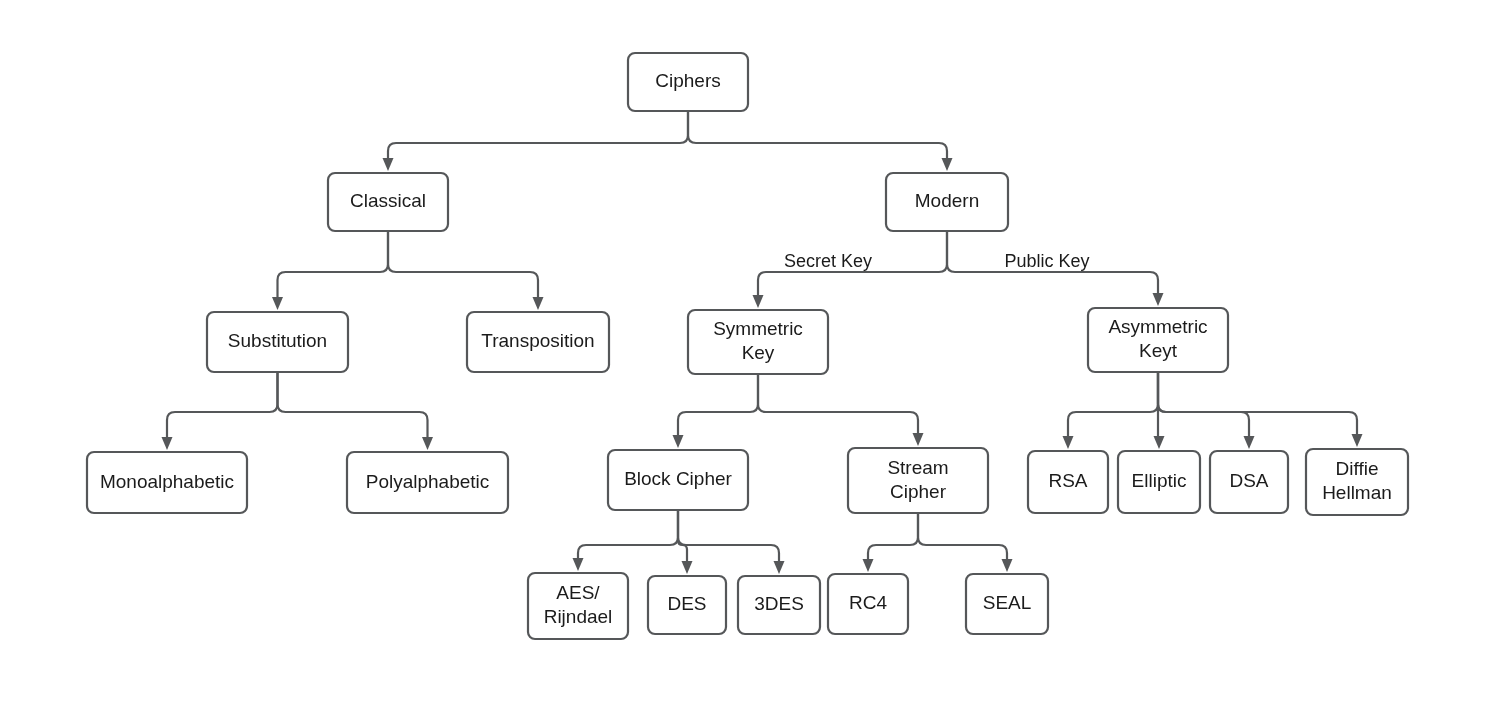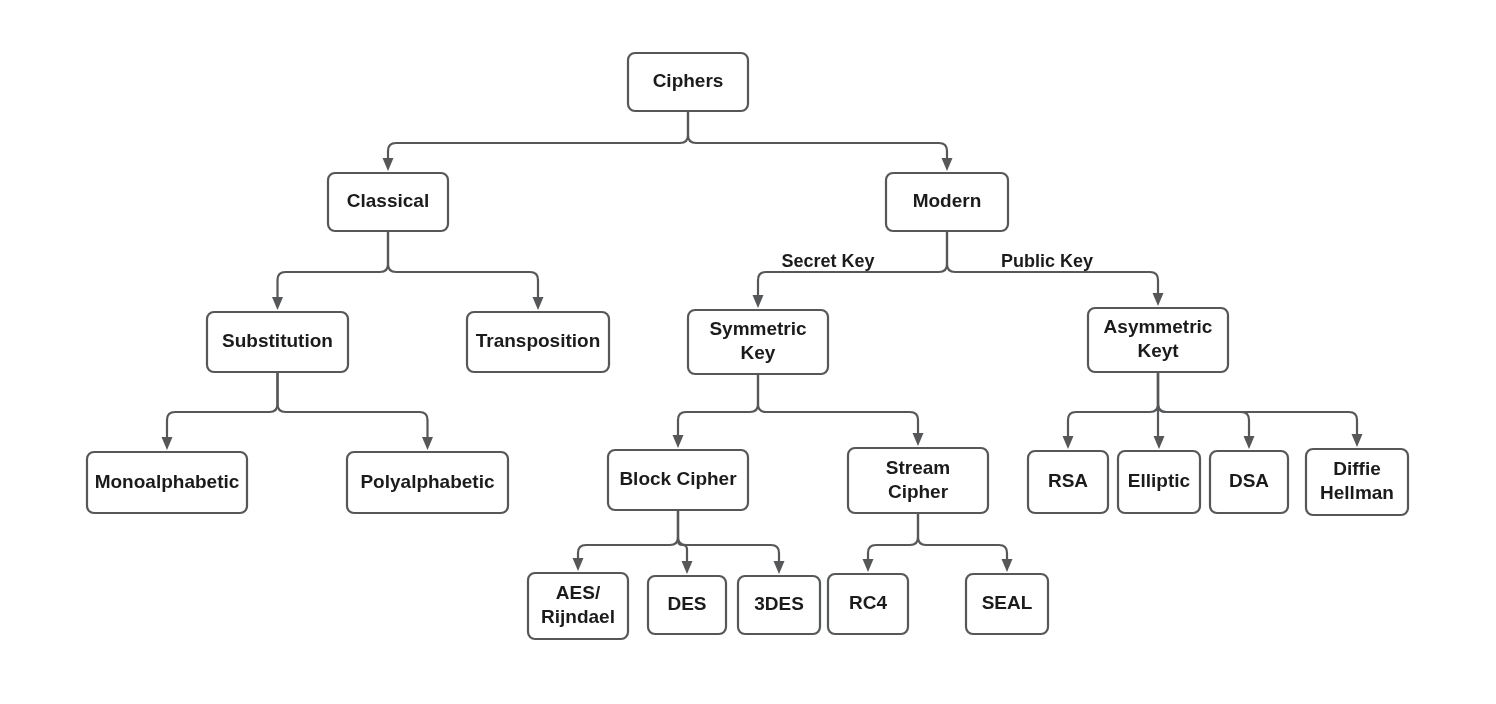--- a/index.html
+++ b/index.html
@@ -12,21 +12,20 @@
     width: 1496px;
     height: 704px;
     overflow: hidden;
     font-family: "Liberation Sans", sans-serif;
   }
   #diagram-root {
     position: relative;
     width: 1496px;
     height: 704px;
     background: #ffffff;
-    font-weight: bold;
   }
   svg#tree-svg {
     position: absolute;
     left: 0;
     top: 0;
     width: 1496px;
     height: 704px;
     display: block;
   }
   .node-rect {

